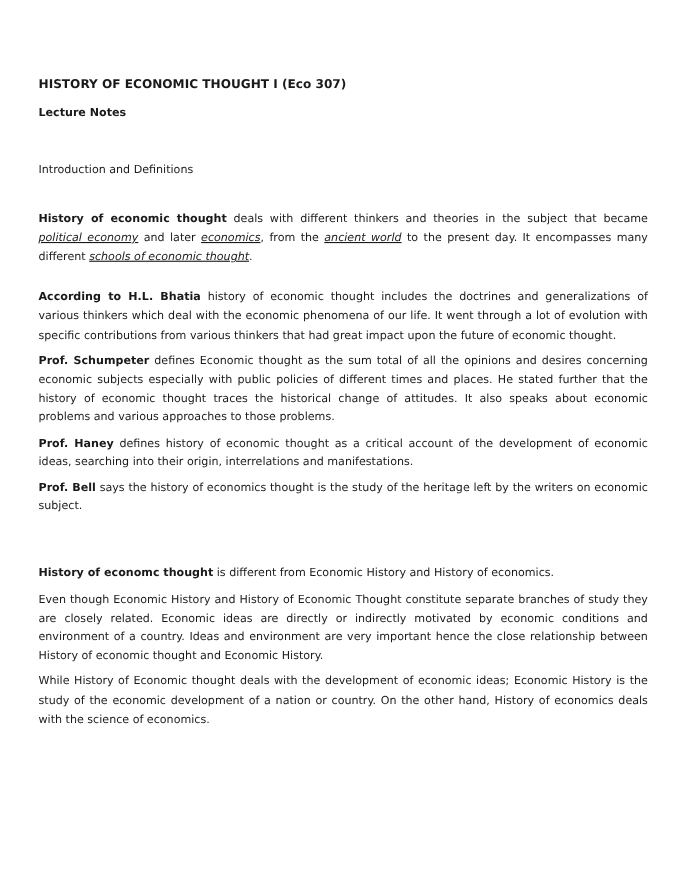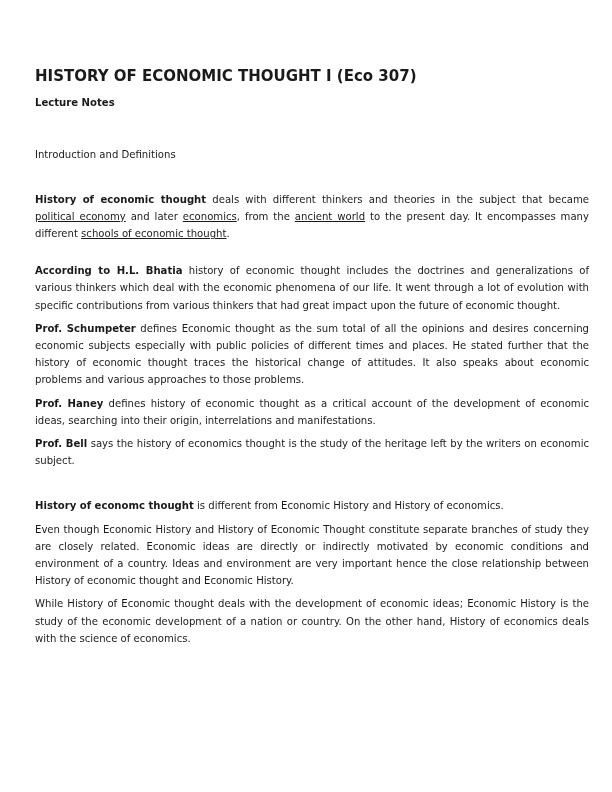--- a/index.html
+++ b/index.html
@@ -1,24 +1,24 @@
 <!DOCTYPE html>
 <html><head>
   <meta charset="utf-8">
   <style>
     html, body { margin: 0; padding: 0; background: #ffffff; }
     body { width: 612px; height: 792px; position: relative; overflow: hidden;
       font-family: "DejaVu Sans", "Liberation Sans", sans-serif; color: #1a1a1a; }
     .page { position: absolute; left: 35px; top: 68px; width: 554px; font-size: 10.1px; line-height: 17.2px; }
-    .title { font-weight: bold; font-size: 15px; margin: 0; }
+    .title { font-weight: bold; font-size: 11px; margin: 0; }
     .subtitle { font-weight: bold; margin: 9px 0 0 0; }
     .section { font-weight: normal; margin: 35px 0 0 0; }
     p { margin: 0; text-align: justify; }
     b { font-weight: bold; }
-    u { text-decoration: underline; }
+    u { text-decoration: underline; font-style: italic; }
     .gap-lg { margin-top: 26px; }
     .gap-sm { margin-top: 6px; }
   </style>
 </head>
 <body>
 
 <div class="page">
   <div class="title">HISTORY OF ECONOMIC THOUGHT I (Eco 307)</div>
   <div class="subtitle">Lecture Notes</div>
   <div class="section">Introduction and Definitions</div>
@@ -27,18 +27,18 @@
 
 
   <p style="margin-top:20px"><b>According to H.L. Bhatia</b><span> history of economic thought includes the doctrines and generalizations of various thinkers which deal with the economic phenomena of our life. It went through a lot of evolution with specific contributions from various thinkers that had great impact upon the future of economic thought.</span></p>
 
   <p class="gap-sm"><b>Prof. Schumpeter</b><span> defines Economic thought as the sum total of all the opinions and desires concerning economic subjects especially with public policies of different times and places. He stated further that the history of economic thought traces the historical change of attitudes. It also speaks about economic problems and various approaches to those problems.</span></p>
 
   <p class="gap-sm"><b>Prof. Haney</b><span> defines history of economic thought as a critical account of the development of economic ideas, searching into their origin, interrelations and manifestations.</span></p>
 
   <p class="gap-sm"><b>Prof. Bell</b><span> says the history of economics thought is the study of the heritage left by the writers on economic subject.</span></p>
 
-  <p style="margin-top:28px"><b>History of economc thought</b><span> is different from Economic History and History of economics.</span></p>
+  <p style="margin-top:44px"><b>History of economc thought</b><span> is different from Economic History and History of economics.</span></p>
 
   <p class="gap-sm">Even though Economic History and History of Economic Thought constitute separate branches of study they are closely related. Economic ideas are directly or indirectly motivated by economic conditions and environment of a country. Ideas and environment are very important hence the close relationship between History of economic thought and Economic History.</p>
 
   <p class="gap-sm">While History of Economic thought deals with the development of economic ideas; Economic History is the study of the economic development of a nation or country. On the other hand, History of economics deals with the science of economics.</p>
 </div>
 
 </body></html>

